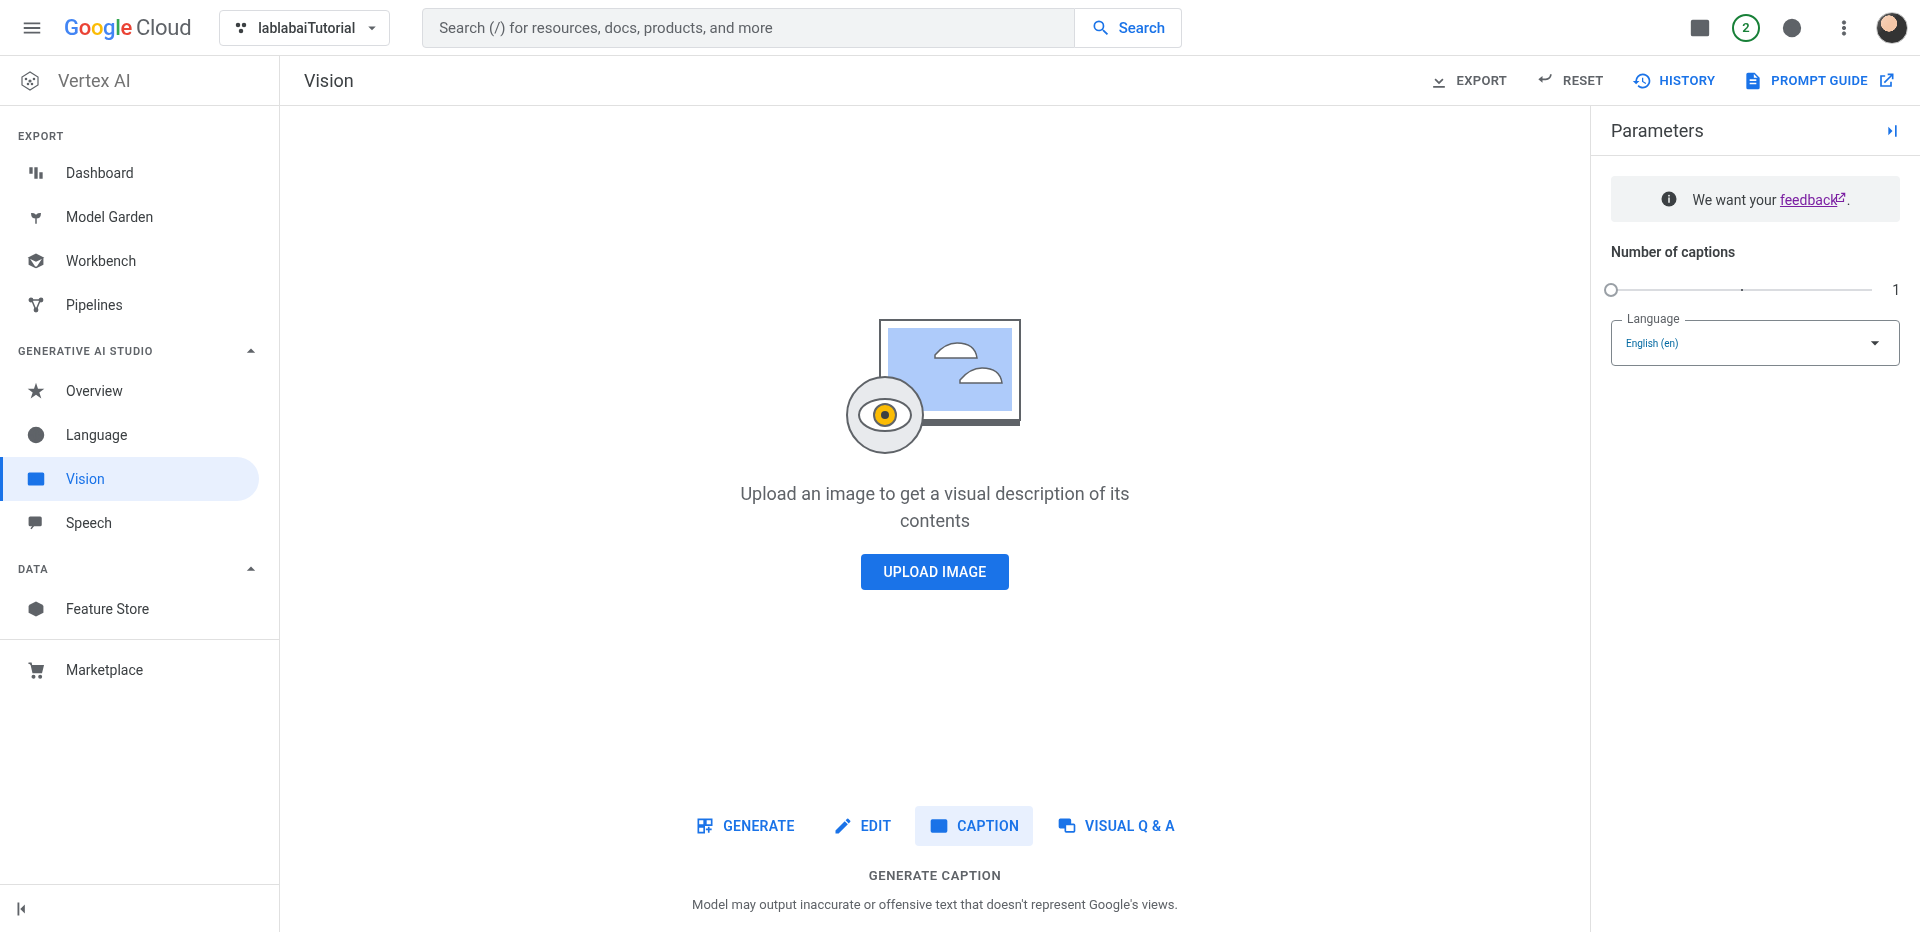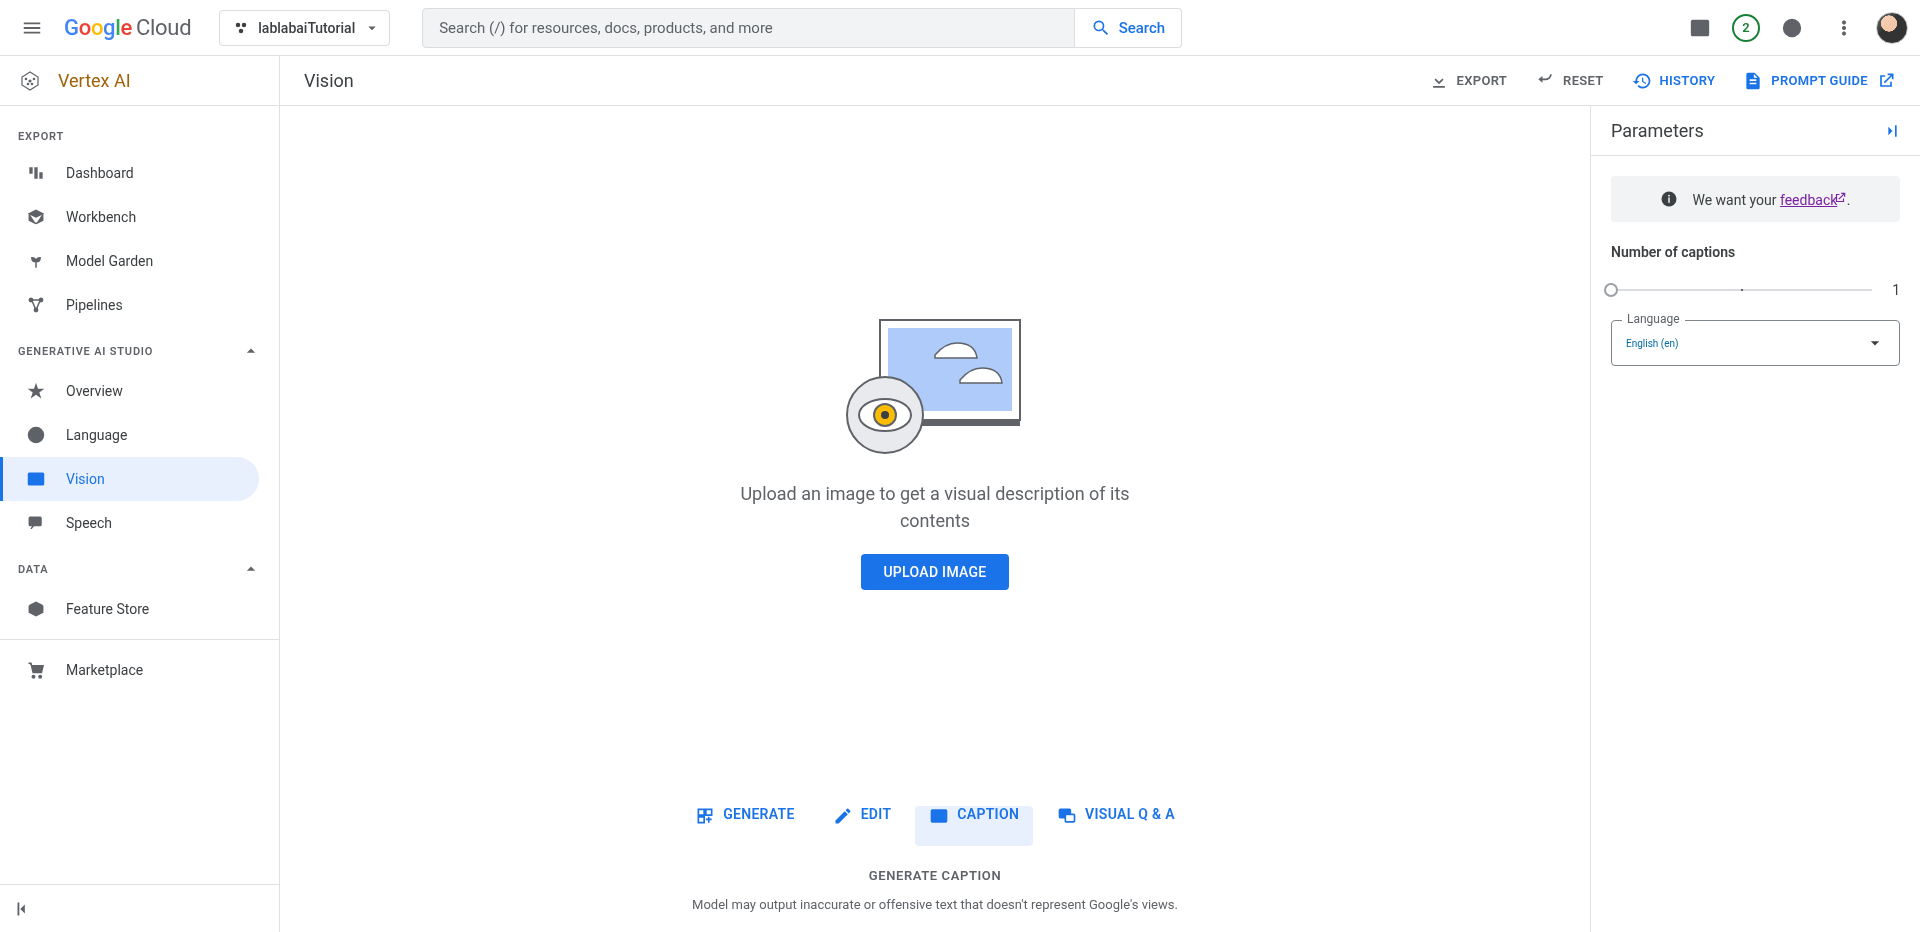--- a/index.html
+++ b/index.html
@@ -26,21 +26,21 @@
 .avatar { width:32px; height:32px; border-radius:50%; background: radial-gradient(circle at 40% 35%, #f4c7a8 30%, #333 31%); border:1px solid #ccc; overflow:hidden; position:relative;}
 .avatar::after { content:''; position:absolute; inset:0; background: linear-gradient(135deg, rgba(255,255,255,0.3), transparent 40%);}
 
 
 .shell { display:flex; height:calc(100vh - 56px); }
 
 
 .sidebar { width:280px; border-right:1px solid #e0e0e0; display:flex; flex-direction:column; position:relative; }
 .product-head { height:50px; display:flex; align-items:center; gap:16px; padding:0 18px; border-bottom:1px solid #e0e0e0; }
 .product-head svg { width:24px; height:24px; }
-.product-head span { font-size:18px; color:#a16207; font-weight:400; }
+.product-head span { font-size:18px; color:#737373; font-weight:400; }
 .nav-scroll { flex:1; overflow-y:auto; padding-top:10px; position:relative;}
 .nav-scroll::-webkit-scrollbar { width:10px; }
 .nav-scroll::-webkit-scrollbar-thumb { background:#dadce0; border-radius:6px;}
 .section-label { padding: 14px 18px 8px; font-size:11px; letter-spacing:0.8px; color:#5f6368; font-weight:600; display:flex; align-items:center; justify-content:space-between; cursor:pointer;}
 .section-label svg { width:20px; height:20px; fill:#5f6368; }
 .plain-label { padding: 14px 18px 8px; font-size:11px; letter-spacing:0.8px; color:#5f6368; font-weight:600; }
 .nav-item { height:44px; display:flex; align-items:center; gap:20px; padding:0 18px 0 26px; cursor:pointer; font-size:14px; color:#3c4043; border-radius:0 22px 22px 0; margin-right:20px; position:relative;}
 .nav-item svg { width:20px; height:20px; fill:#5f6368; flex-shrink:0; }
 .nav-item.active { background:#e8f0fe; color:#1a73e8; }
 .nav-item.active::before { content:''; position:absolute; left:0; top:0; bottom:0; width:3px; background:#1a73e8; }
@@ -62,21 +62,21 @@
 .hact .ext { width:14px; height:14px; }
 
 .main-body { flex:1; display:flex; min-height:0; }
 .canvas { flex:1; display:flex; flex-direction:column; overflow:auto; }
 .upload-zone { flex:1; display:flex; flex-direction:column; align-items:center; justify-content:center; gap:20px; padding:40px; min-height:480px;}
 .illus { width:190px; height:150px; position:relative; }
 .upl-text { font-size:18px; color:#5f6368; text-align:center; max-width:440px; line-height:1.5; }
 .upl-btn { background:#1a73e8; color:#fff; border:none; height:36px; padding:0 22px; border-radius:4px; font-size:14px; font-weight:500; letter-spacing:0.3px; cursor:pointer;}
 
 .tabs-row { display:flex; justify-content:center; gap:10px; padding:12px 0; border-top:1px solid transparent;}
-.tab { display:flex; align-items:flex-start; gap:8px; height:40px; padding:0 14px; font-size:14px; font-weight:600; letter-spacing:0.3px; color:#1a73e8; cursor:pointer; border-radius:4px;}
+.tab { display:flex; align-items:center; gap:8px; height:40px; padding:0 14px; font-size:14px; font-weight:600; letter-spacing:0.3px; color:#1a73e8; cursor:pointer; border-radius:4px;}
 .tab svg { width:20px; height:20px; fill:#1a73e8; }
 .tab.active { background:#e8f0fe; }
 
 .caption-section { text-align:center; padding:10px 20px 20px; }
 .caption-title { font-size:13px; font-weight:600; letter-spacing:0.6px; color:#5f6368; margin-bottom:14px;}
 .caption-note { font-size:13px; color:#5f6368;margin-top:12px; }
 
 
 .params { width:330px; border-left:1px solid #e0e0e0; display:flex; flex-direction:column; }
 .params-head { height:50px; border-bottom:1px solid #e0e0e0; display:flex; align-items:center; padding:0 20px; justify-content:space-between;}
@@ -180,29 +180,29 @@
     <div class="nav-scroll">
       <div class="plain-label">EXPORT</div>
       <div class="nav-item">
         <svg viewBox="0 0 24 24">
             <path d="M4 13h4V5H4v8zm6 6h4V5h-4v14zm6 0h4v-8h-4v8z"></path>
           </svg>
         <span>Dashboard</span>
       </div>
       <div class="nav-item">
         <svg viewBox="0 0 24 24" fill="none" stroke="#5f6368" stroke-width="1.8">
+            <path d="M12 20v-7M12 13c-3 0-5-2-5-5 3 0 5 2 5 5zM12 13c3 0 5-2 5-5-3 0-5 2-5 5z"></path>
+          </svg>
+        <span>Model Garden</span>
+      </div>
+      <div class="nav-item">
+        <svg viewBox="0 0 24 24" fill="none" stroke="#5f6368" stroke-width="1.8">
             <path d="M4 8l8-4 8 4-8 4-8-4zM4 8v8l8 4M20 8v8l-8 4"></path>
           </svg>
         <span>Workbench</span>
-      </div>
-      <div class="nav-item">
-        <svg viewBox="0 0 24 24" fill="none" stroke="#5f6368" stroke-width="1.8">
-            <path d="M12 20v-7M12 13c-3 0-5-2-5-5 3 0 5 2 5 5zM12 13c3 0 5-2 5-5-3 0-5 2-5 5z"></path>
-          </svg>
-        <span>Model Garden</span>
       </div>
       <div class="nav-item">
         <svg viewBox="0 0 24 24" fill="none" stroke="#5f6368" stroke-width="1.8">
             <circle cx="6" cy="6" r="2"></circle>
             <circle cx="18" cy="6" r="2"></circle>
             <circle cx="12" cy="18" r="2"></circle>
             <path d="M7.5 7.5L11 16M16.5 7.5L13 16M8 6h8"></path>
           </svg>
         <span>Pipelines</span>
       </div>

